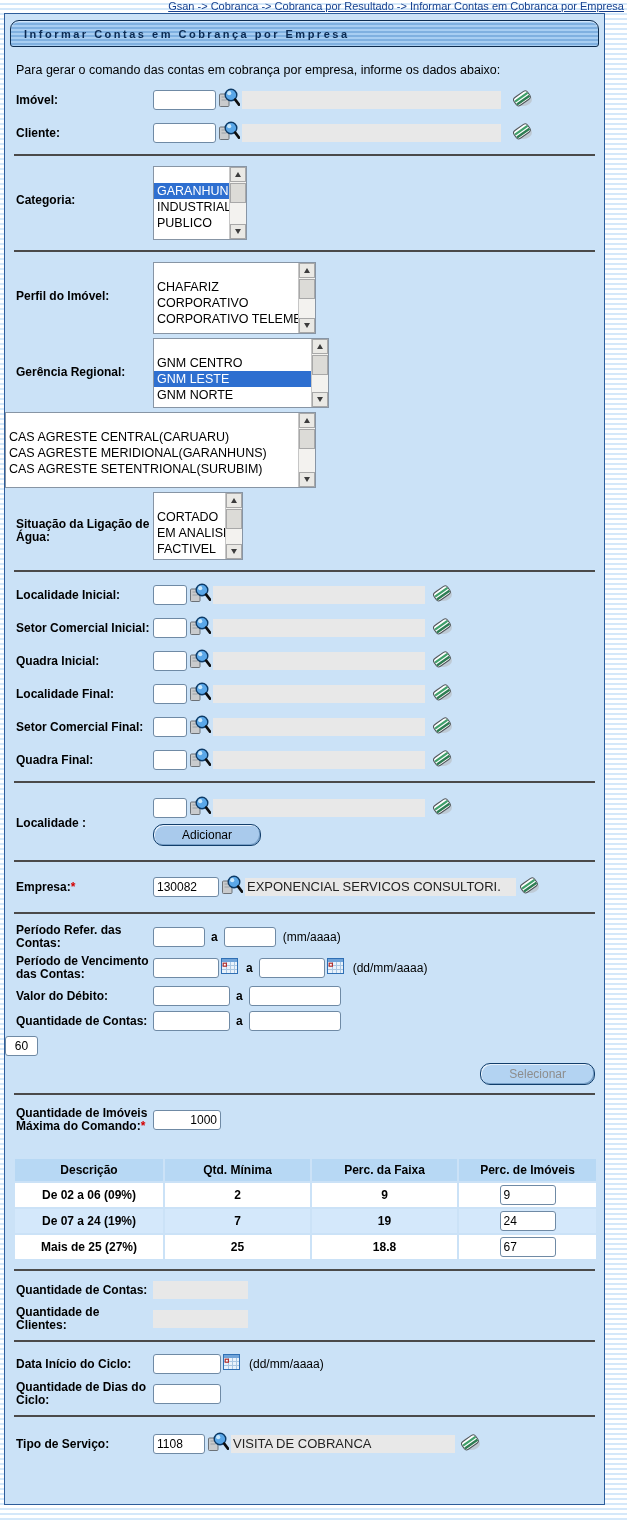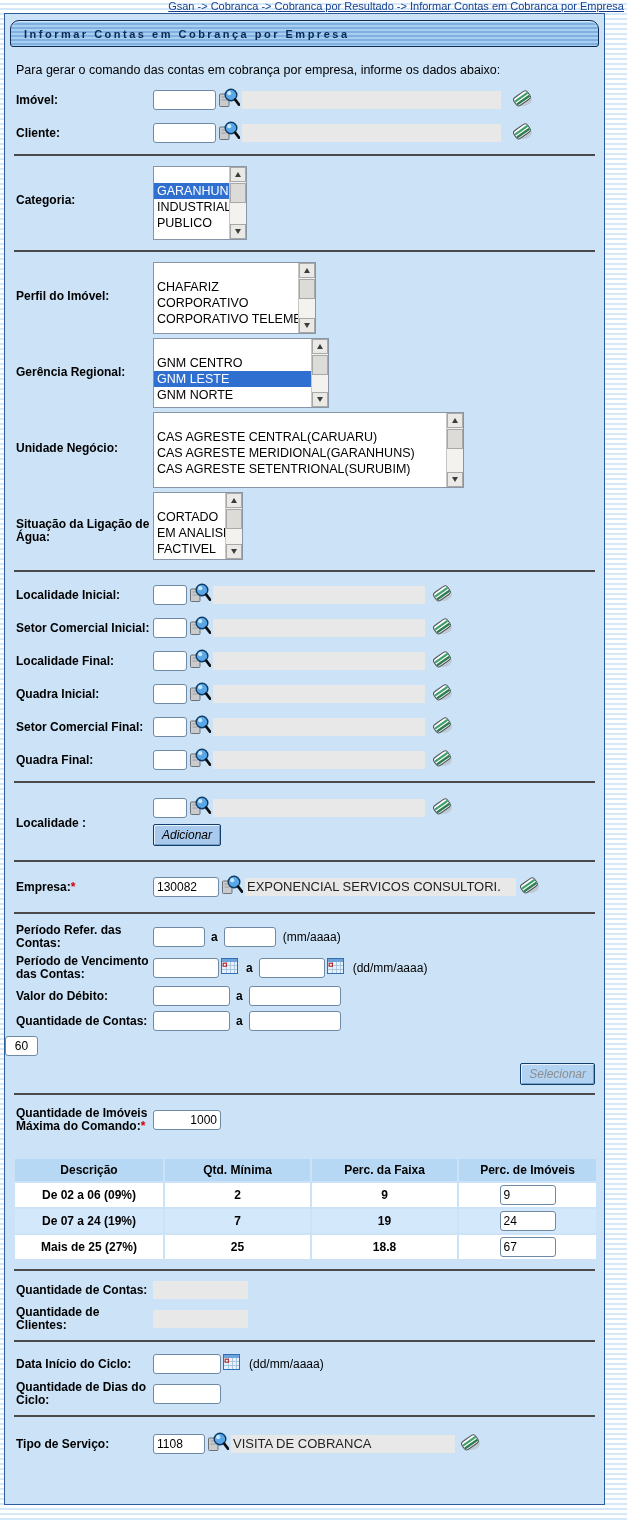--- a/index.html
+++ b/index.html
@@ -48,23 +48,23 @@
   .lb-sb { flex:0 0 17px; background:#f3f2ef; border-left:1px solid #c6c6c6;
            display:flex; flex-direction:column; }
   .sb-btn { height:15px; background:#eae9e5; border:1px solid #a8a8a8;
             display:flex; align-items:center; justify-content:center; cursor:pointer; }
   .sb-thumb { height:20px; background:#dcdbd7; border:1px solid #a8a8a8; margin-top:1px; cursor:grab; }
   .sb-fill { flex:1; }
   .tri-up { width:0; height:0; border-left:3.5px solid transparent; border-right:3.5px solid transparent; border-bottom:5px solid #3c3c3c; }
   .tri-dn { width:0; height:0; border-left:3.5px solid transparent; border-right:3.5px solid transparent; border-top:5px solid #3c3c3c; }
   
   .btn {
-    background:#a9caec; border:1px solid #123e6b; border-radius:2px;
+    background:#a9caec; border:1px solid #123e6b; border-radius:10px;
     box-shadow:inset 1px 1px 0 #e8f1fb, inset -1px -1px 0 #78a0c8;
-    font-size:12px; color:#000; padding:2px 8px; height:22px; font-family:inherit; cursor:pointer;font-style:italic;
+    font-size:12px; color:#000; padding:2px 28px; height:22px; font-family:inherit; cursor:pointer;
   }
   .btn.disabled { color:#8d8d8d; background:#b3d3f2; }
   
   .ftable { margin:0 8px; width:585px; border-collapse:separate; border-spacing:2px;
             font-size:12px; font-weight:bold; text-align:center; }
   .ftable th { background:#b7d8f4; padding:4px 2px; font-weight:bold; }
   .ftable td { padding:2px; }
   .r-odd td { background:#ffffff; }
   .r-even td { background:#d4e8fb; }
   .outbox { background:#e8e8e8; height:18px; width:95px; }
@@ -189,21 +189,20 @@
         <div class="sb-thumb"></div>
         <div class="sb-fill"></div>
         <div class="sb-btn">
             <span class="tri-dn"></span>
           </div>
       </div>
     </div>
   </div>
 
   <div class="row top" style="margin-bottom:4px">
-    <div class="lbl" style="padding-top:30px">Unidade Negócio:</div>
     <div class="lb" style="width:311px;height:76px">
       <div class="lb-items">
         <div class="lb-item"></div>
         <div class="lb-item">CAS AGRESTE CENTRAL(CARUARU)</div>
         <div class="lb-item">CAS AGRESTE MERIDIONAL(GARANHUNS)</div>
         <div class="lb-item">CAS AGRESTE SETENTRIONAL(SURUBIM)</div>
       </div>
       <div class="lb-sb">
         <div class="sb-btn">
             <span class="tri-up"></span>
@@ -277,42 +276,42 @@
     <span class="icon" style="margin-left:6px"><svg id="svg-borracha" width="23" height="21" viewBox="0 0 23 21">
     <ellipse cx="12" cy="11.5" rx="9" ry="6.5" fill="#b4b7ba" opacity="0.55"></ellipse>
     <g transform="rotate(-35 11 10)">
       <rect x="2.5" y="5.5" width="16.5" height="9.5" rx="3" fill="#ffffff" stroke="#4e5458"></rect>
       <rect x="3.2" y="7.8" width="15.2" height="2.3" fill="#3fa06a"></rect>
       <rect x="3.2" y="11.2" width="15.2" height="2.4" fill="#2e7d53"></rect>
     </g>
   </svg></span>
   </div>
   <div class="row">
-    <div class="lbl">Localidade Final:</div>
+    <div class="lbl">Quadra Inicial:</div>
     <input class="ti" style="width: 34px;" value="">
     <span class="icon"><svg id="svg-lupa" width="22" height="22" viewBox="0 0 22 22">
     <rect x="1.5" y="7" width="9.5" height="12.5" rx="1" fill="#c9cbcd" stroke="#6b7177"></rect>
     <line x1="3.5" y1="10" x2="8.5" y2="10" stroke="#9aa0a5"></line>
     <line x1="3.5" y1="13" x2="8.5" y2="13" stroke="#9aa0a5"></line>
     <circle cx="13" cy="8" r="5.8" fill="#5aa7e8" stroke="#0d3a66" stroke-width="1.4"></circle>
     <circle cx="11.2" cy="6.2" r="2.1" fill="#cfeafc" opacity="0.95"></circle>
     <line x1="17.2" y1="12.6" x2="21" y2="17.6" stroke="#0e0e0e" stroke-width="2.6" stroke-linecap="round"></line>
   </svg></span>
     <div class="ro" style="width:212px"></div>
     <span class="icon" style="margin-left:6px"><svg id="svg-borracha" width="23" height="21" viewBox="0 0 23 21">
     <ellipse cx="12" cy="11.5" rx="9" ry="6.5" fill="#b4b7ba" opacity="0.55"></ellipse>
     <g transform="rotate(-35 11 10)">
       <rect x="2.5" y="5.5" width="16.5" height="9.5" rx="3" fill="#ffffff" stroke="#4e5458"></rect>
       <rect x="3.2" y="7.8" width="15.2" height="2.3" fill="#3fa06a"></rect>
       <rect x="3.2" y="11.2" width="15.2" height="2.4" fill="#2e7d53"></rect>
     </g>
   </svg></span>
   </div>
   <div class="row">
-    <div class="lbl">Quadra Inicial:</div>
+    <div class="lbl">Localidade Final:</div>
     <input class="ti" style="width: 34px;" value="">
     <span class="icon"><svg id="svg-lupa" width="22" height="22" viewBox="0 0 22 22">
     <rect x="1.5" y="7" width="9.5" height="12.5" rx="1" fill="#c9cbcd" stroke="#6b7177"></rect>
     <line x1="3.5" y1="10" x2="8.5" y2="10" stroke="#9aa0a5"></line>
     <line x1="3.5" y1="13" x2="8.5" y2="13" stroke="#9aa0a5"></line>
     <circle cx="13" cy="8" r="5.8" fill="#5aa7e8" stroke="#0d3a66" stroke-width="1.4"></circle>
     <circle cx="11.2" cy="6.2" r="2.1" fill="#cfeafc" opacity="0.95"></circle>
     <line x1="17.2" y1="12.6" x2="21" y2="17.6" stroke="#0e0e0e" stroke-width="2.6" stroke-linecap="round"></line>
   </svg></span>
     <div class="ro" style="width:212px"></div>

